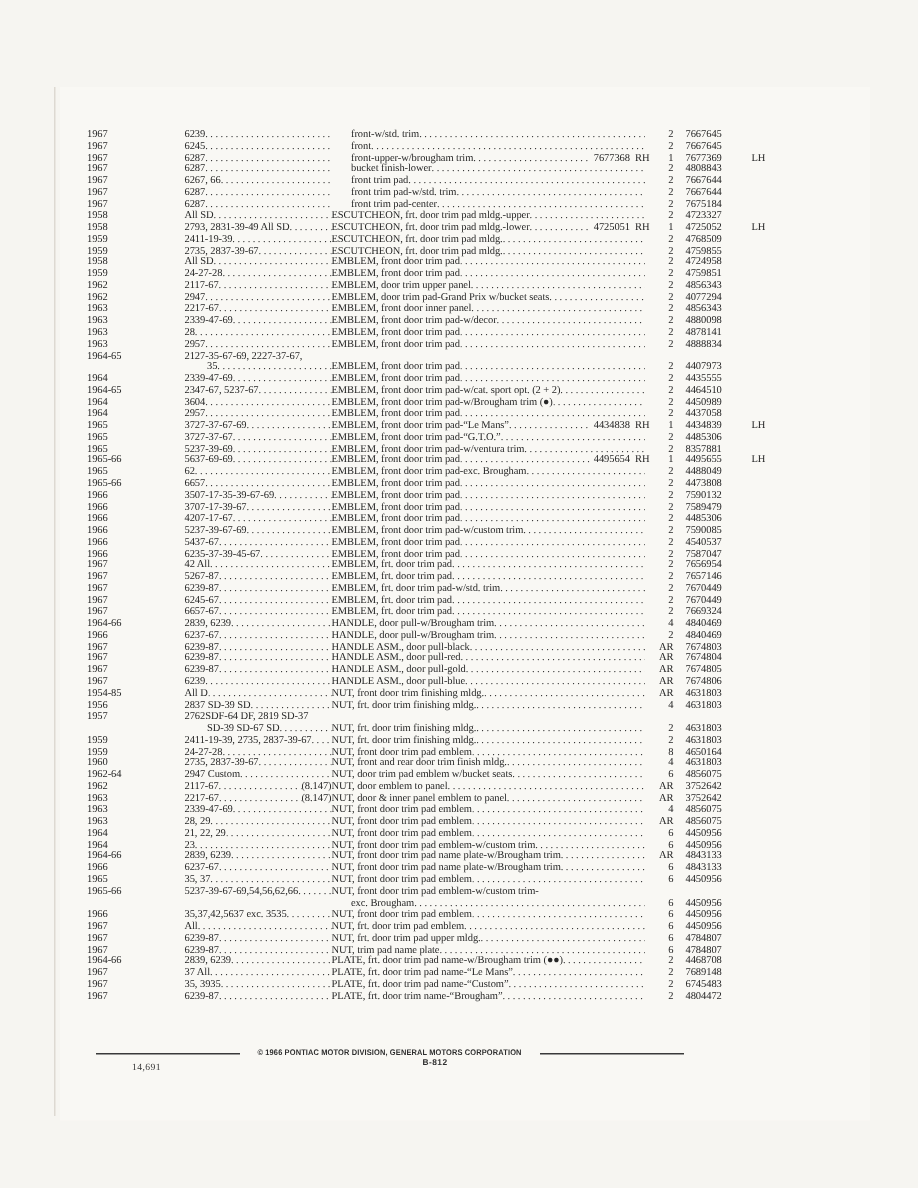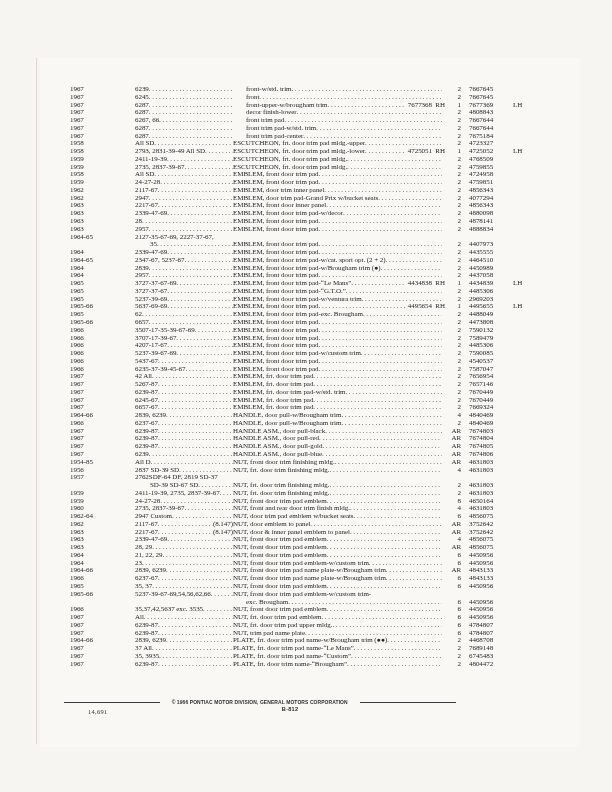--- a/index.html
+++ b/index.html
@@ -5,21 +5,21 @@
   html,body{margin:0;padding:0;}
   body{
     width:612px;height:792px;position:relative;overflow:hidden;
     background:#f6f5f1;
     font-family:"Liberation Serif", serif;
     color:#262626;
   }
   .page-edge{position:absolute;left:36px;top:58px;bottom:48px;width:1px;background:#ddd9d2;}
   .sheet-tint{position:absolute;left:40px;top:58px;right:32px;bottom:45px;background:#f9f8f4;}
   .parts-table{
-    position:absolute;left:70px;top:86px;width:458px;
+    position:absolute;left:58px;top:86px;width:458px;
     font-size:7px;line-height:7.78px;letter-spacing:-0.05px;
   }
   .row{display:flex;align-items:baseline;height:7.78px;white-space:nowrap;}
   .c-year{width:65px;flex:0 0 65px;}
   .c-model{width:98px;flex:0 0 98px;display:flex;align-items:baseline;min-width:0;}
   .c-model.indent{padding-left:15px;flex-basis:83px;justify-content:center;}
   .c-model.grow{flex:1 1 auto;align-items:flex-end;}
   .c-desc{flex:1 1 0;display:flex;align-items:baseline;min-width:0;}
   .c-desc.indent .d-text{padding-left:13px;text-align:center;}
   .m-text,.d-text,.m-ref,.d-mid{white-space:pre;}
@@ -106,21 +106,21 @@
     <span class="c-suffix">LH</span>
   </div>
     <div class="row">
     <span class="c-year">1967</span>
     <span class="c-model">
         <span class="m-text">6287</span>
         <span class="lead m-lead"></span>
         <span class="m-ref"></span>
       </span>
     <span class="c-desc indent">
-        <span class="d-text">decor finish-lower</span>
+        <span class="d-text">bucket finish-lower</span>
         <span class="lead d-lead"></span>
         <span class="d-mid"></span>
       </span>
     <span class="c-qty">2</span>
     <span class="c-part">4808843</span>
     <span class="c-suffix"></span>
   </div>
     <div class="row">
     <span class="c-year">1967</span>
     <span class="c-model">
@@ -266,21 +266,21 @@
     <span class="c-suffix"></span>
   </div>
     <div class="row">
     <span class="c-year">1962</span>
     <span class="c-model">
         <span class="m-text">2117-67</span>
         <span class="lead m-lead"></span>
         <span class="m-ref"></span>
       </span>
     <span class="c-desc">
-        <span class="d-text">EMBLEM, door trim inner panel</span>
+        <span class="d-text">EMBLEM, door trim upper panel</span>
         <span class="lead d-lead"></span>
         <span class="d-mid"></span>
       </span>
     <span class="c-qty">2</span>
     <span class="c-part">4856343</span>
     <span class="c-suffix"></span>
   </div>
     <div class="row">
     <span class="c-year">1962</span>
     <span class="c-model">
@@ -417,21 +417,21 @@
         <span class="lead d-lead"></span>
         <span class="d-mid"></span>
       </span>
     <span class="c-qty">2</span>
     <span class="c-part">4464510</span>
     <span class="c-suffix"></span>
   </div>
     <div class="row">
     <span class="c-year">1964</span>
     <span class="c-model">
-        <span class="m-text">2839</span>
+        <span class="m-text">3604</span>
         <span class="lead m-lead"></span>
         <span class="m-ref"></span>
       </span>
     <span class="c-desc">
         <span class="d-text">EMBLEM, front door trim pad-w/Brougham trim (●)</span>
         <span class="lead d-lead"></span>
         <span class="d-mid"></span>
       </span>
     <span class="c-qty">2</span>
     <span class="c-part">4450989</span>
@@ -491,21 +491,21 @@
         <span class="m-text">5237-39-69</span>
         <span class="lead m-lead"></span>
         <span class="m-ref"></span>
       </span>
     <span class="c-desc">
         <span class="d-text">EMBLEM, front door trim pad-w/ventura trim</span>
         <span class="lead d-lead"></span>
         <span class="d-mid"></span>
       </span>
     <span class="c-qty">2</span>
-    <span class="c-part">2969203</span>
+    <span class="c-part">8357881</span>
     <span class="c-suffix"></span>
   </div>
     <div class="row">
     <span class="c-year">1965-66</span>
     <span class="c-model">
         <span class="m-text">5637-69-69</span>
         <span class="lead m-lead"></span>
         <span class="m-ref"></span>
       </span>
     <span class="c-desc">

